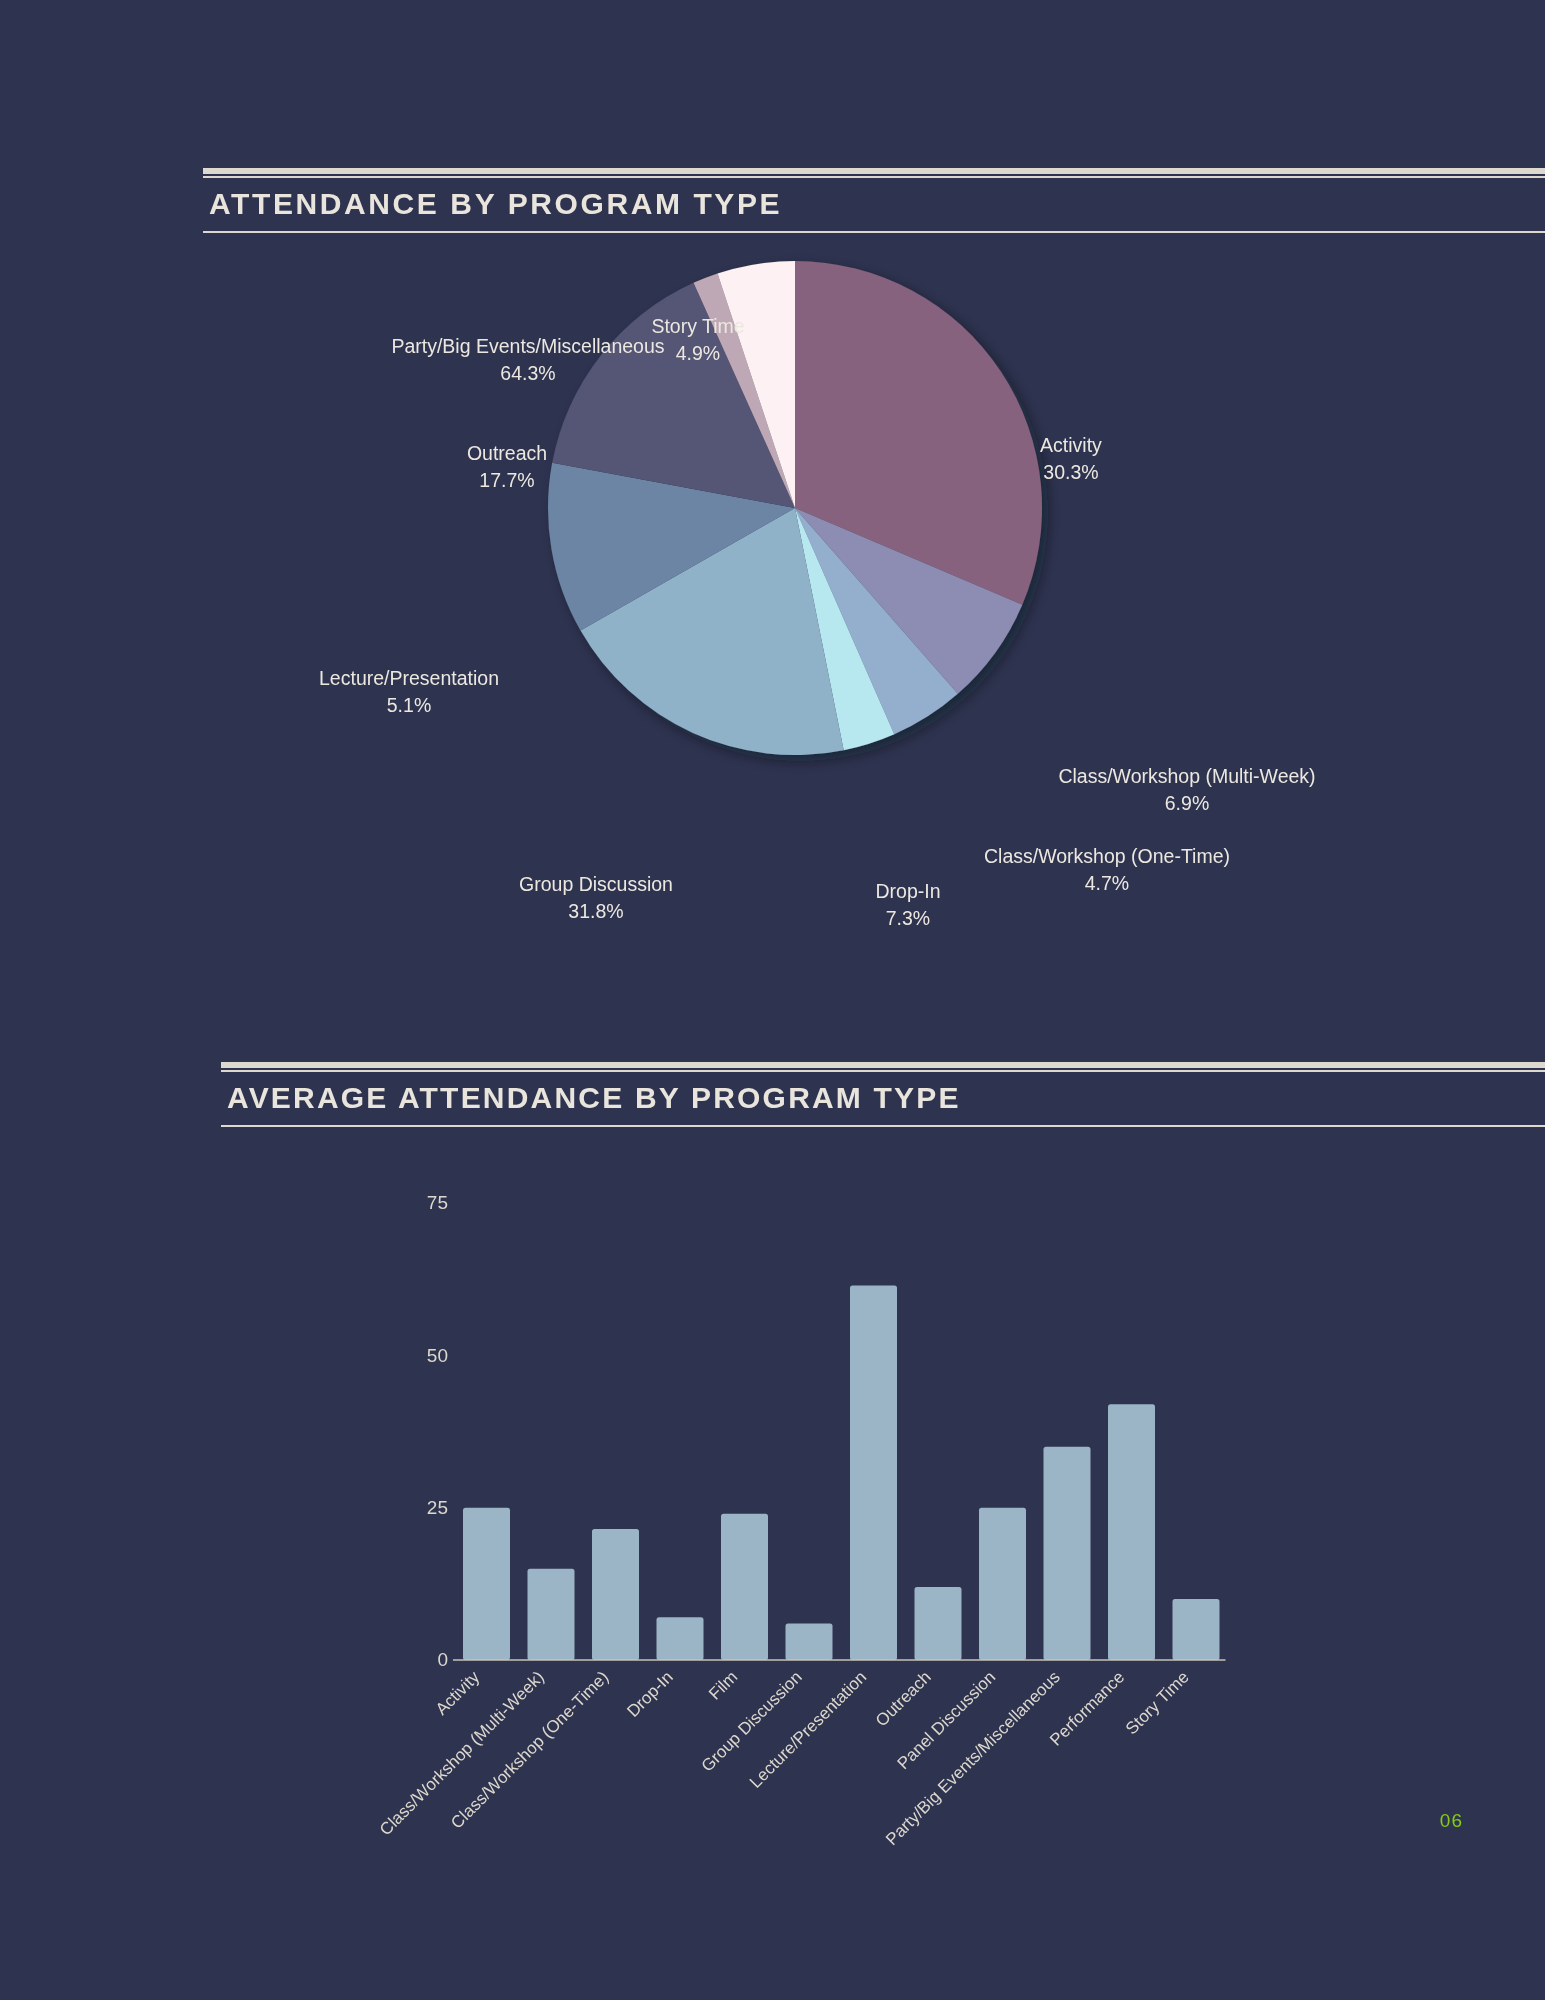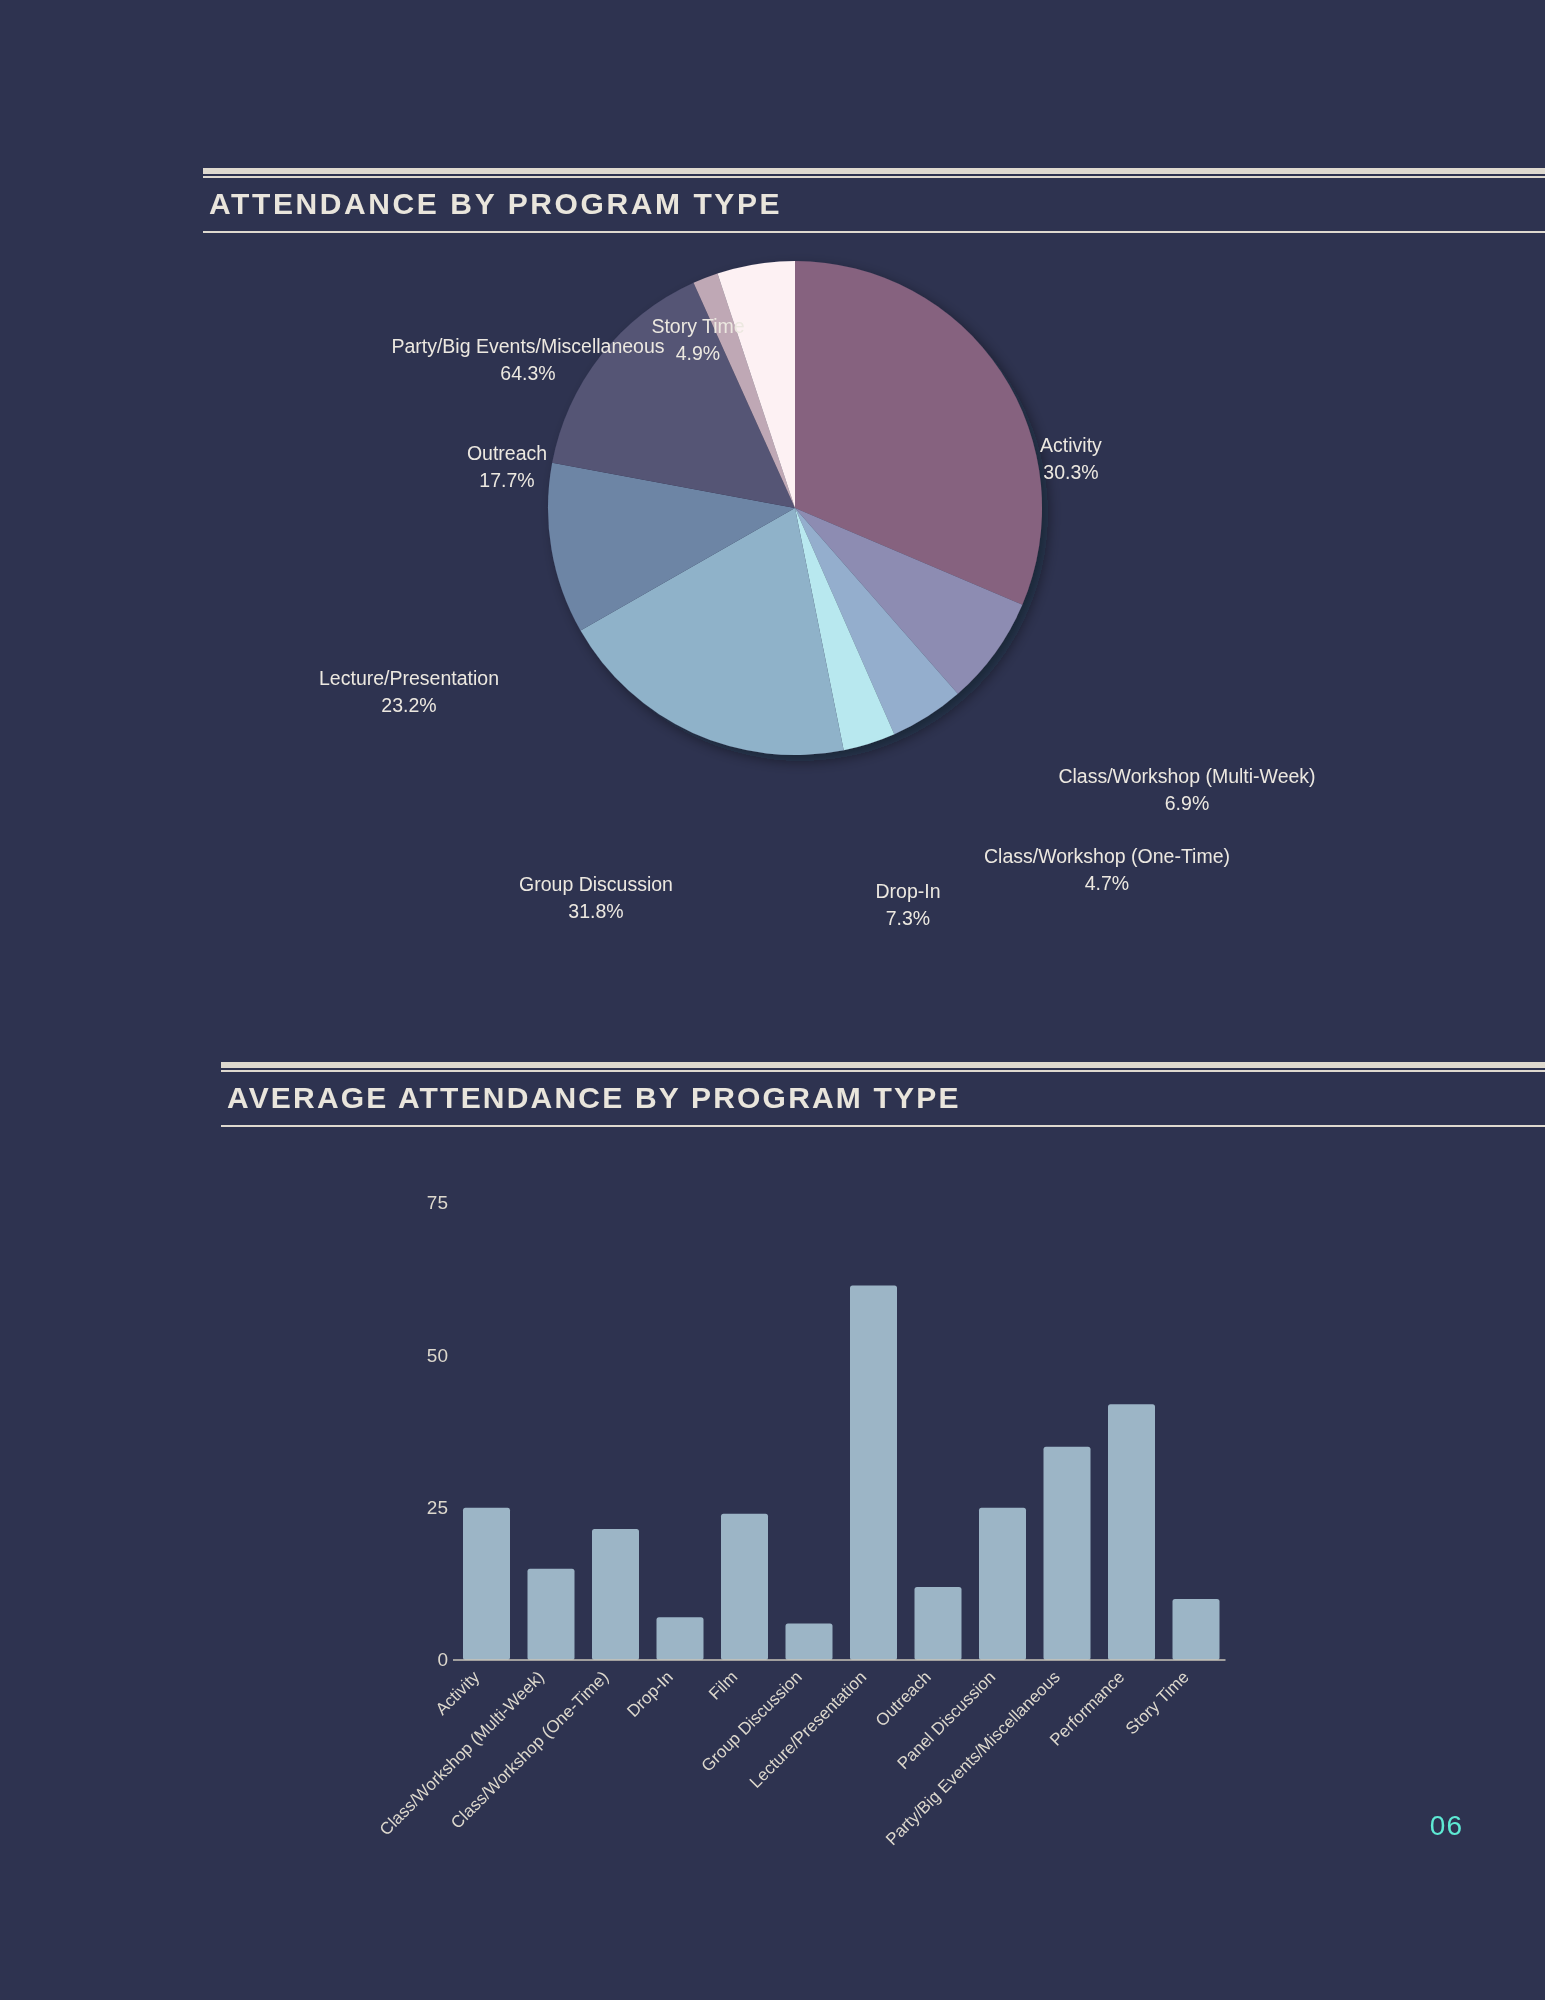--- a/index.html
+++ b/index.html
@@ -34,21 +34,21 @@
     position:absolute;font-size:19.5px;color:#ece8e0;
     line-height:1.38;text-align:center;white-space:nowrap;
   }
 
   
   #bar-wrap{position:absolute;left:0;top:1150px;width:1545px;height:700px;}
   .bar-svg{position:absolute;left:0;top:0;}
 
   #pagenum{
     position:absolute;right:130px;top:1810px;
-    font-size:28px;color:#5eead4;letter-spacing:1px;text-align:center;
+    font-size:19px;color:#84cc16;letter-spacing:1px;text-align:center;
   }
 </style>
 </head>
 <body>
 
 <div class="page">
 
   <div class="section-head" id="sec1">
     <div class="rule rule-thick"></div>
     <div class="rule rule-thin" style="margin-top:2px;"></div>
@@ -86,21 +86,21 @@
       <span>64.3%</span>
     </div>
 
     <div class="pie-label" style="left:459px;top:190px;transform:translateX(-50%);">
       <span>Outreach</span><br>
       <span>17.7%</span>
     </div>
 
     <div class="pie-label" style="left:361px;top:415px;transform:translateX(-50%);">
       <span>Lecture/Presentation</span><br>
-      <span>23.2%</span>
+      <span>5.1%</span>
     </div>
 
     <div class="pie-label" style="left:548px;top:621px;transform:translateX(-50%);">
       <span>Group Discussion</span><br>
       <span>31.8%</span>
     </div>
 
     <div class="pie-label" style="left:860px;top:628px;transform:translateX(-50%);">
       <span>Drop-In</span><br>
       <span>7.3%</span>

